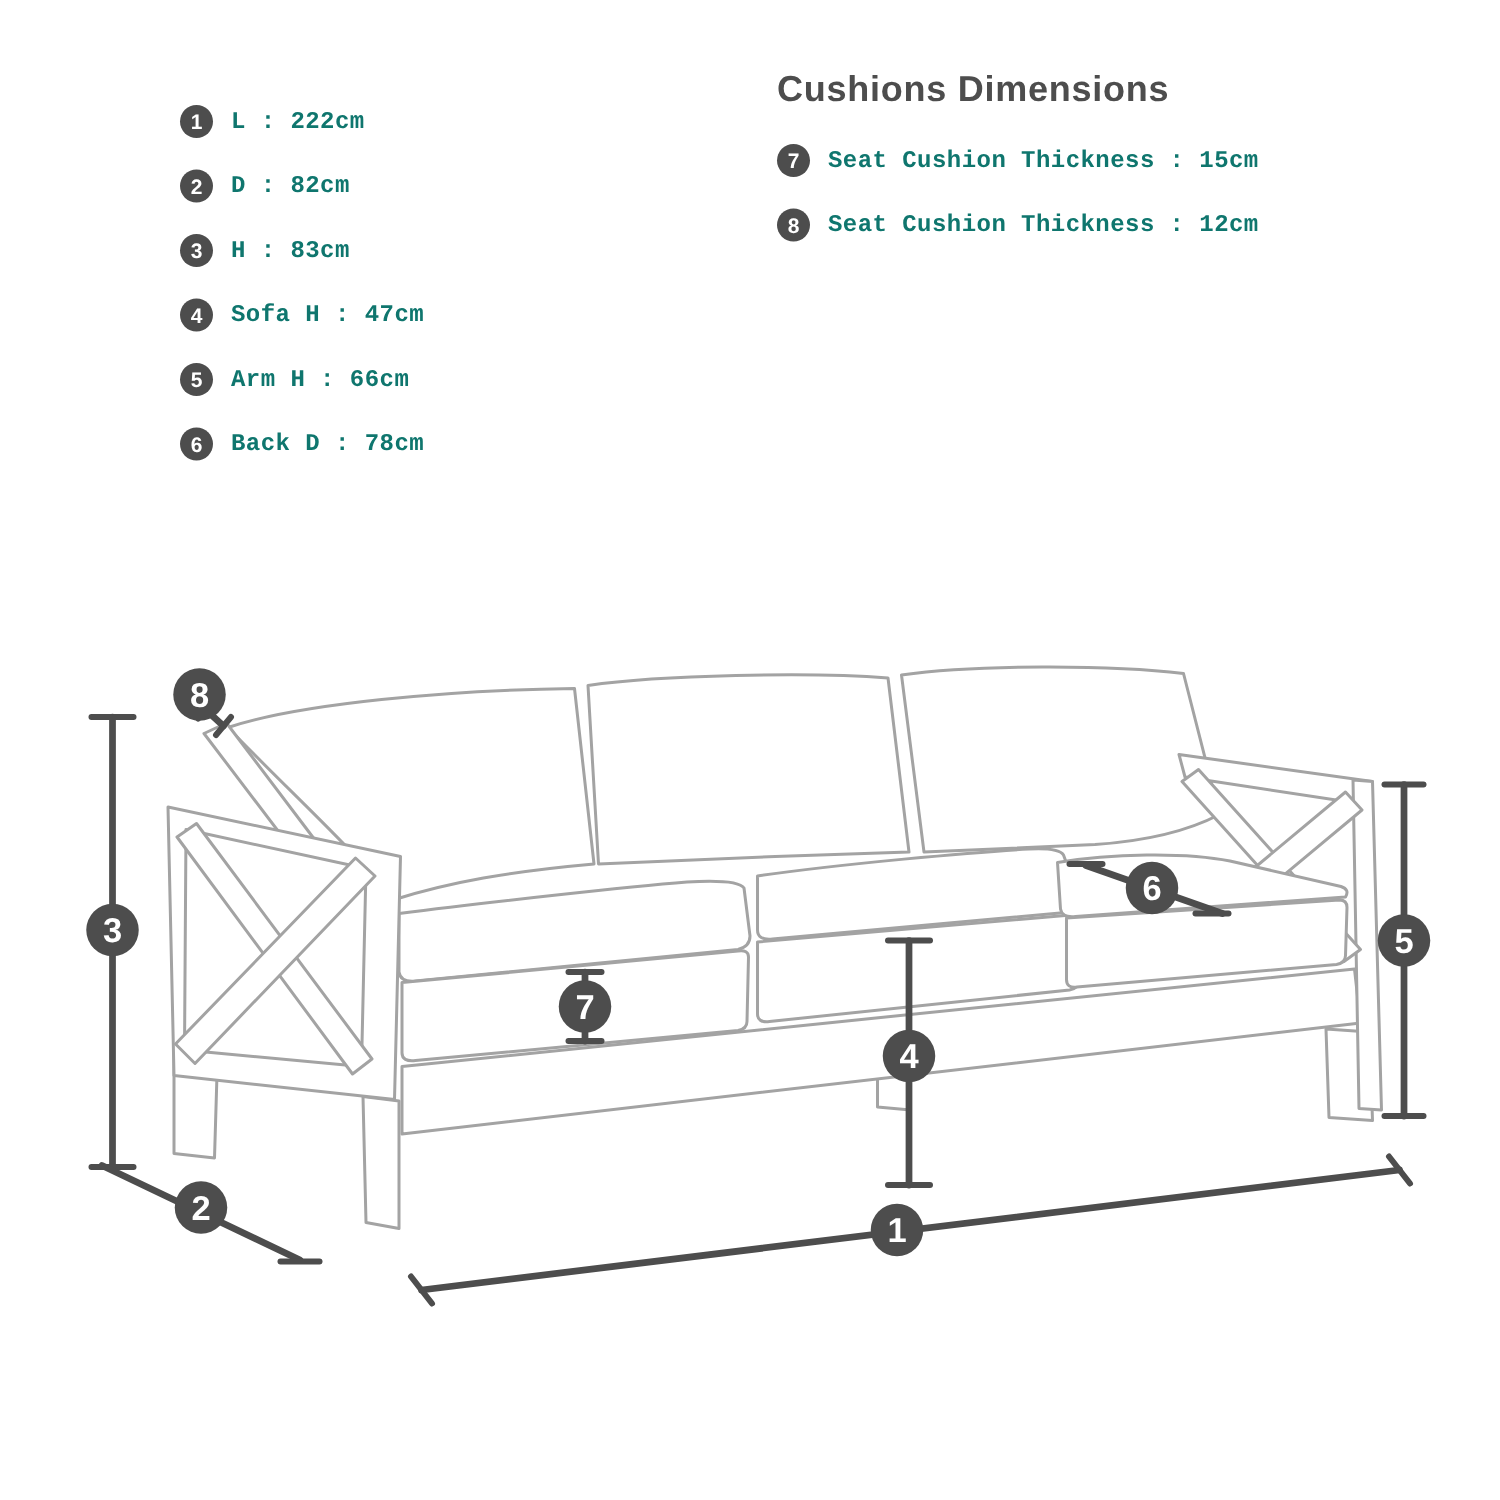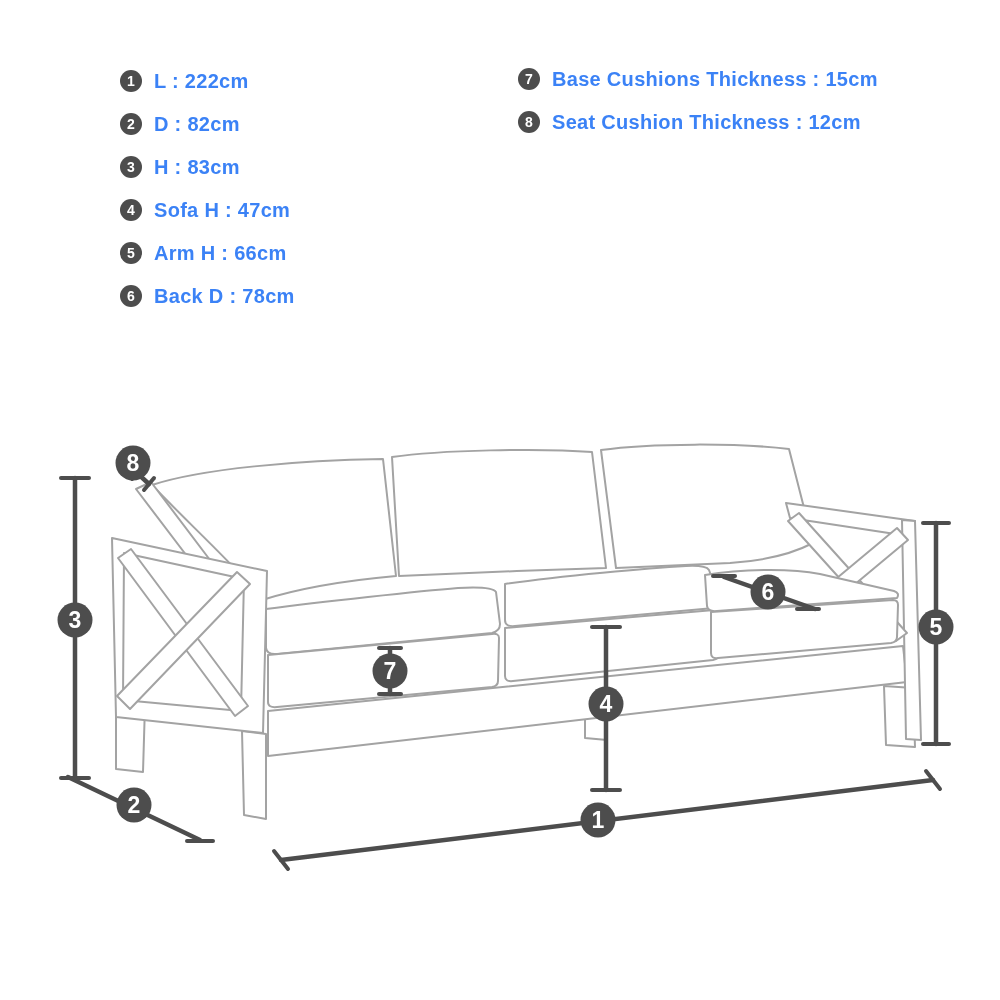--- a/index.html
+++ b/index.html
@@ -4,21 +4,21 @@
 <style>
   html,body{margin:0;padding:0;background:#ffffff;}
   .page{position:relative;width:1000px;height:1000px;background:#ffffff;overflow:hidden;
         font-family:"Liberation Sans","DejaVu Sans",sans-serif;}
   .spec{position:absolute;}
   .spec-title{font-size:24px;font-weight:700;color:#4d4d4d;letter-spacing:.5px;margin:0;}
   .spec-list{margin-top:22px;}
   .row{display:flex;align-items:center;height:22px;margin-bottom:21px;}
   .badge{flex:0 0 22px;width:22px;height:22px;border-radius:50%;background:#4d4d4d;color:#fff;
          font-size:14px;font-weight:700;line-height:22px;text-align:center;margin-right:12px;}
-  .itext{font-size:20px;font-weight:600;color:#3b82f6;letter-spacing:.3px;white-space:nowrap;}
+  .itext{font-size:16px;font-weight:600;color:#0f766e;letter-spacing:.3px;white-space:nowrap;font-family:Liberation Mono, monospace;}
   svg{position:absolute;left:0;top:0;}
   .solid{stroke:#a3a3a3;stroke-width:2;fill:#ffffff;stroke-linejoin:round;stroke-linecap:round;}
   .dim{stroke:#4d4d4d;stroke-width:4.5;fill:none;stroke-linecap:round;}
   .dimcap{stroke:#4d4d4d;stroke-width:4;fill:none;stroke-linecap:round;}
   .mbadge circle{fill:#4d4d4d;}
   .mbadge text{fill:#ffffff;font-size:23px;font-weight:700;text-anchor:middle;
                font-family:"Liberation Sans","DejaVu Sans",sans-serif;}
 </style>
 </head>
 <body>
@@ -48,24 +48,25 @@
         <span class="itext">Arm H : 66cm</span>
       </div>
       <div class="row">
         <span class="badge">6</span>
         <span class="itext">Back D : 78cm</span>
       </div>
     </div>
   </div>
 
   <div class="spec" style="left:518px;top:46px;">
+    <div class="spec-title">Cushions Dimensions</div>
     <div class="spec-list">
       <div class="row">
         <span class="badge">7</span>
-        <span class="itext">Base Cushions Thickness : 15cm</span>
+        <span class="itext">Seat Cushion Thickness : 15cm</span>
       </div>
       <div class="row">
         <span class="badge">8</span>
         <span class="itext">Seat Cushion Thickness : 12cm</span>
       </div>
     </div>
   </div>
 
   <svg width="1000" height="1000" viewBox="0 0 1000 1000">
 

